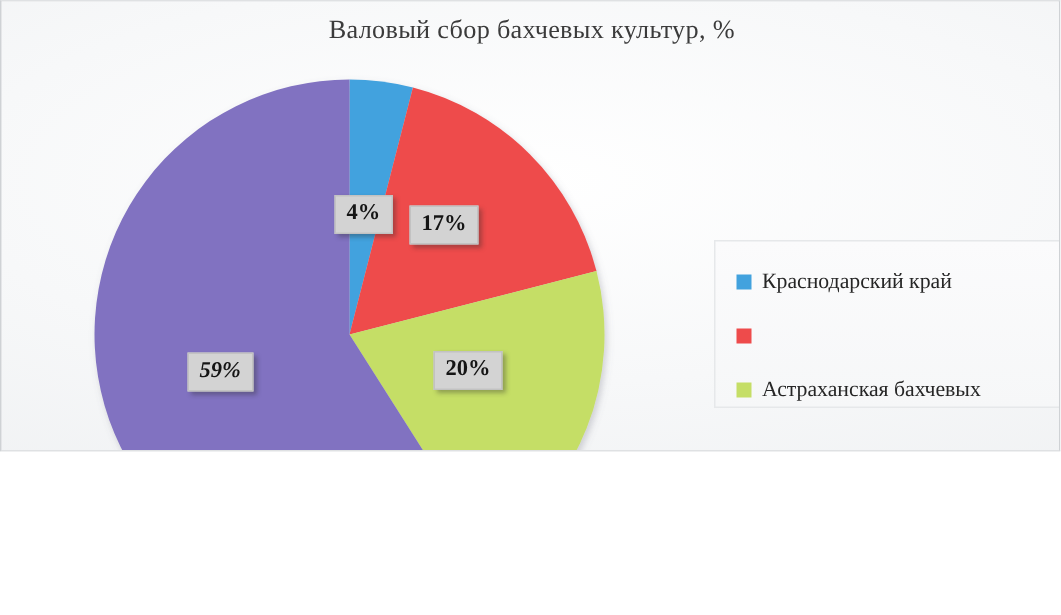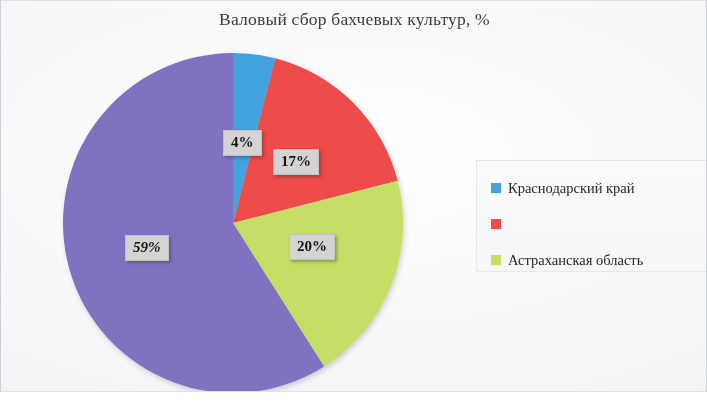--- a/index.html
+++ b/index.html
@@ -8,21 +8,21 @@
   }
   body {
     width: 707px;
     height: 410px;
     overflow: hidden;
     font-family: "Liberation Serif", "DejaVu Serif", serif;
   }
   #chart-root {
     position: relative;
     width: 707px;
-    height: 392px;
+    height: 301px;
     box-sizing: border-box;
     background:
       radial-gradient(ellipse 120% 100% at 50% 40%, #ffffff 0%, #f7f8f9 45%, #eceef0 100%);
     border-left: 1px solid #cfd2d5;
     border-right: 1px solid #cfd2d5;
     border-top: 1px solid #dfe1e3;
     border-bottom: 1px solid #dfe1e3;
     overflow: hidden;
   }
 
@@ -61,21 +61,21 @@
     color: #151515;
     font-size: 15px;
     font-weight: bold;
     line-height: 1;
     padding: 4px 7px 5px 7px;
     box-shadow: 2px 2px 3px rgba(40,40,40,0.35);
     white-space: nowrap;
     font-family: "Liberation Serif", "DejaVu Serif", serif;
   }
   #label-krasnodar { left: 222px; top: 129px; }
-  #label-volgograd { left: 272px; top: 148px; }
+  #label-volgograd { left: 272px; top: 136px; }
   #label-astrakhan { left: 288px; top: 233px; }
   #label-other     { left: 124px; top: 234px; font-style: italic; }
 
   
   #legend {
     position: absolute;
     left: 449px;
     top: 159px;
     width: 245px;
     height: 112px;
@@ -138,17 +138,17 @@
       <span class="legend-swatch" id="swatch-0" style="background: rgb(66, 162, 222);"></span>
       <span class="legend-label">Краснодарский край</span>
     </div>
 
     <div class="legend-item">
       <span class="legend-swatch" id="swatch-1" style="background: rgb(238, 75, 75);"></span>
     </div>
 
     <div class="legend-item">
       <span class="legend-swatch" id="swatch-2" style="background: rgb(197, 222, 102);"></span>
-      <span class="legend-label">Астраханская область</span>
+      <span class="legend-label">Астраханская бахчевых</span>
     </div>
 
   </div>
 </div>
 
 </body></html>

